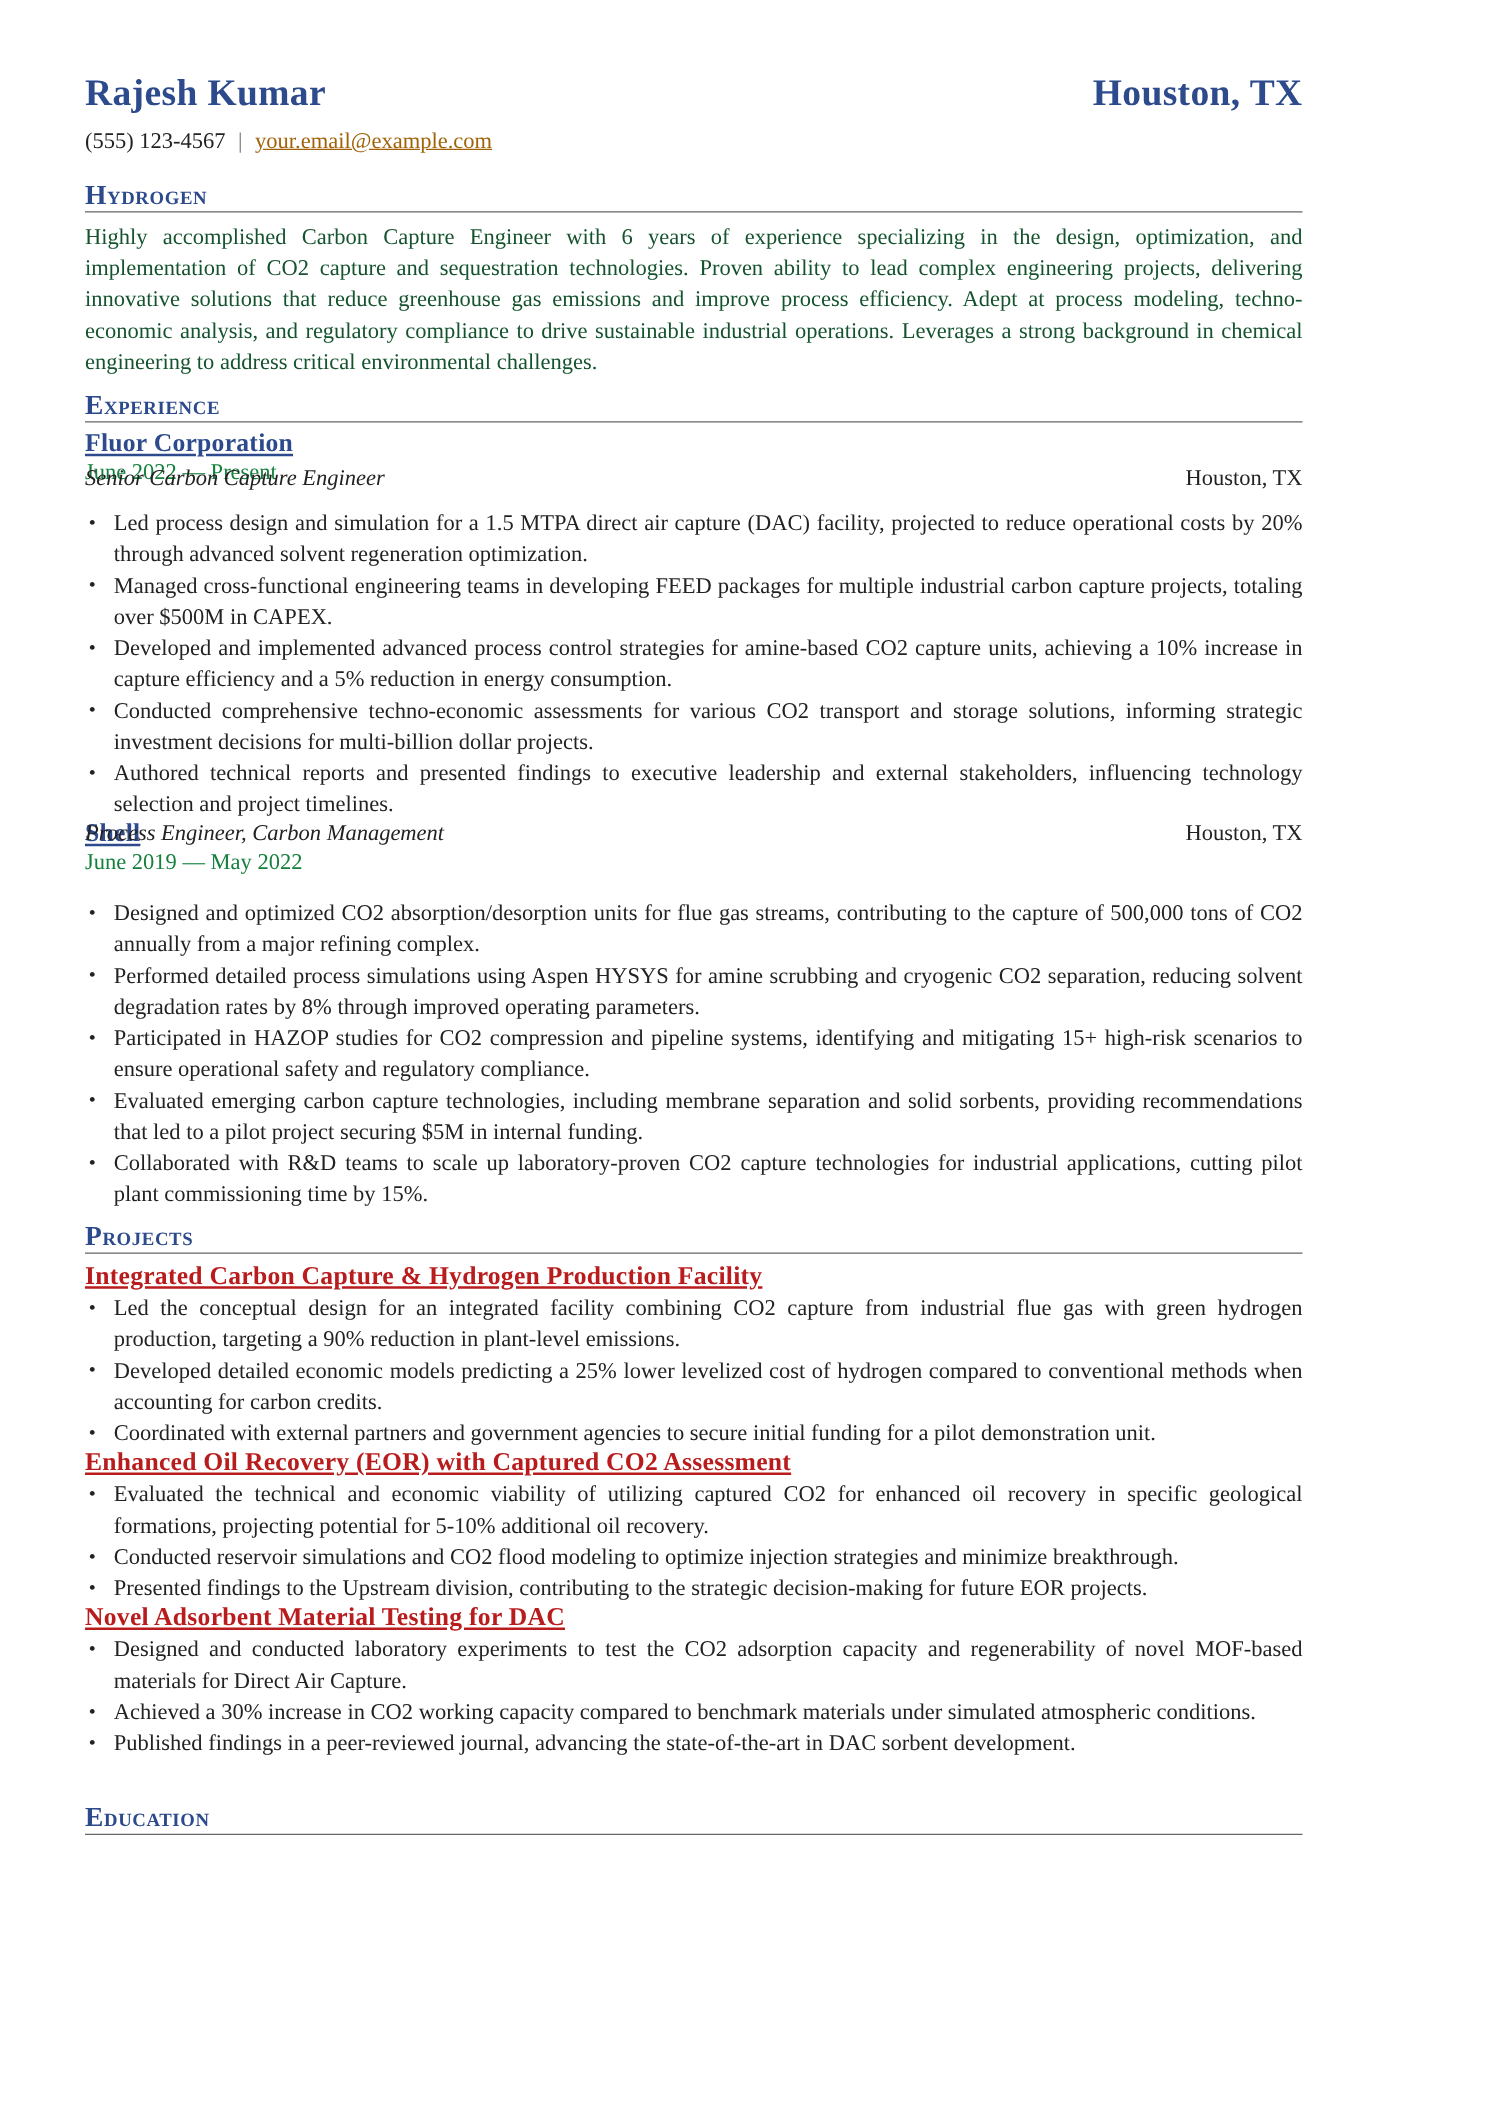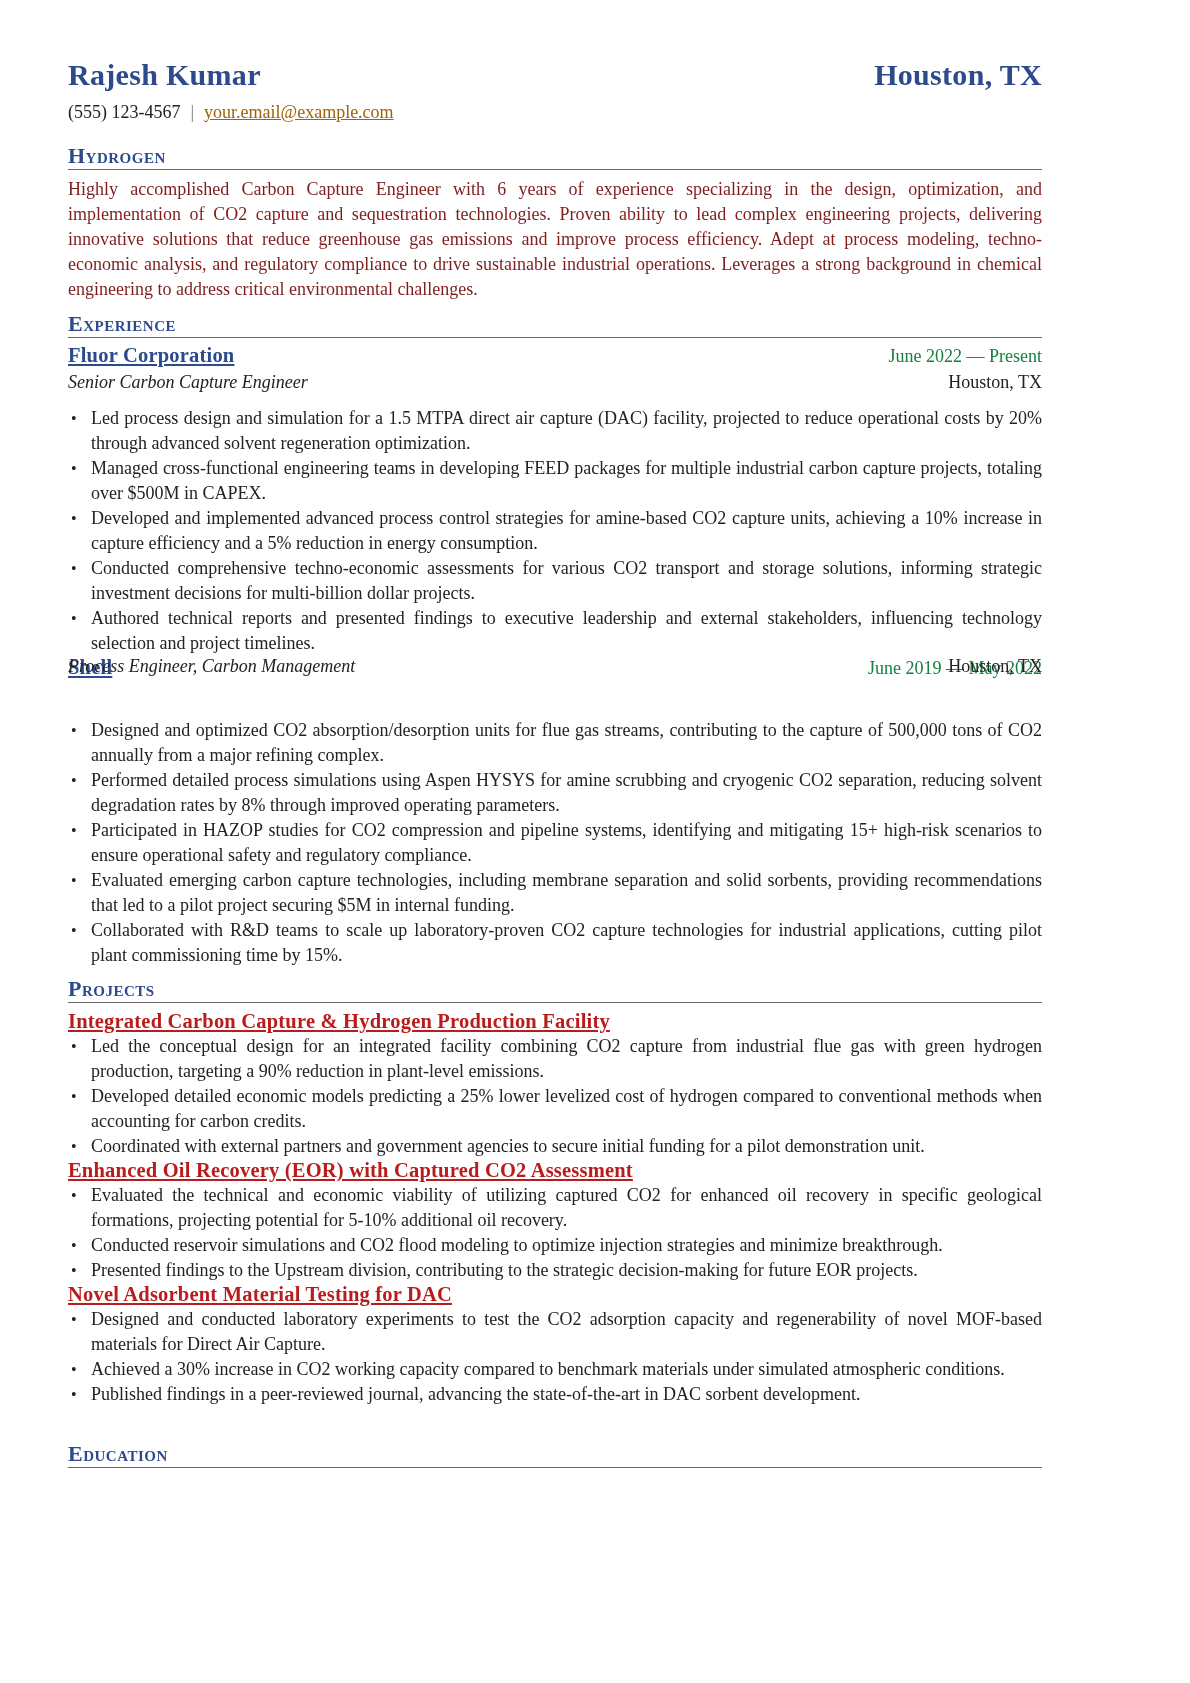--- a/index.html
+++ b/index.html
@@ -5,22 +5,22 @@
   html, body { margin: 0; padding: 0; background: #ffffff; }
   body { width: 1190px; height: 1683px; position: relative; font-family: "DejaVu Serif", "Liberation Serif", serif; color: #222; }
   .page { position: absolute; left: 68px; top: 0; width: 974px; }
   .header-row { position: absolute; top: 58px; left: 0; width: 974px; display: flex; justify-content: space-between; align-items: baseline; }
   .name { font-family: "Liberation Serif", serif; font-weight: bold; font-size: 30px; color: #2c4a8c; letter-spacing: 0.3px; }
   .loc { font-family: "Liberation Serif", serif; font-weight: bold; font-size: 30px; color: #2c4a8c; letter-spacing: 0.3px; }
   .contact { position: absolute; top: 102px; left: 0; font-family: "Liberation Serif", serif; font-size: 18px; color: #222; }
   .contact .sep { color: #777; margin: 0 10px; }
   .contact a { color: #a16207; text-decoration: underline; }
   .section-title { position: absolute; left: 0; width: 974px; font-family: "Liberation Serif", serif; font-weight: bold; color: #2c4a8c; font-size: 22px; font-variant: small-caps; letter-spacing: 0.5px; border-bottom: 1.5px solid #666; line-height: 26px; padding-bottom: 0px; }
-  .para { position: absolute; left: 0; width: 974px; font-family: "Liberation Serif", serif; font-size: 18px; line-height: 25px; text-align: justify; color: #7f1d1d; }
-  .job-head { position: absolute; left: 0; width: 974px; display: flex; justify-content: space-between; align-items: baseline; font-family: "Liberation Serif", serif; }
+  .para { position: absolute; left: 0; width: 974px; font-family: "Liberation Serif", serif; font-size: 18px; line-height: 25px; text-align: justify; color: #14532d; }
+  .job-head { position: absolute; left: 0; width: 974px; display: flex; justify-content: space-between; align-items: baseline; font-family: "Liberation Serif", serif; flex-direction: column; }
   .company { font-weight: bold; font-size: 20.5px; color: #2c4a8c; text-decoration: underline; letter-spacing: 0.2px; }
   .dates { font-size: 18px; color: #15803d; }
   .role-row { position: absolute; left: 0; width: 974px; display: flex; justify-content: space-between; align-items: baseline; font-family: Liberation Serif, serif; font-size: 18px; gap: 28px; }
   .role { font-style: italic; color: #222; }
   .joblo { color: #222; }
   ul.bullets { position: absolute; left: 0; width: 974px; margin: 0; padding: 0; list-style: none; font-family: "Liberation Serif", serif; font-size: 18px; line-height: 25px; color: #222; }
   ul.bullets li { position: relative; padding-left: 23px; text-align: justify; }
   ul.bullets li::before { content: "\2022"; position: absolute; left: 3px; top: 0; font-size: 16px; }
   .proj-title { position: absolute; left: 0; font-family: "Liberation Serif", serif; font-weight: bold; font-size: 20.5px; color: #b91c1c; text-decoration: underline; letter-spacing: 0.2px; }
 </style>

